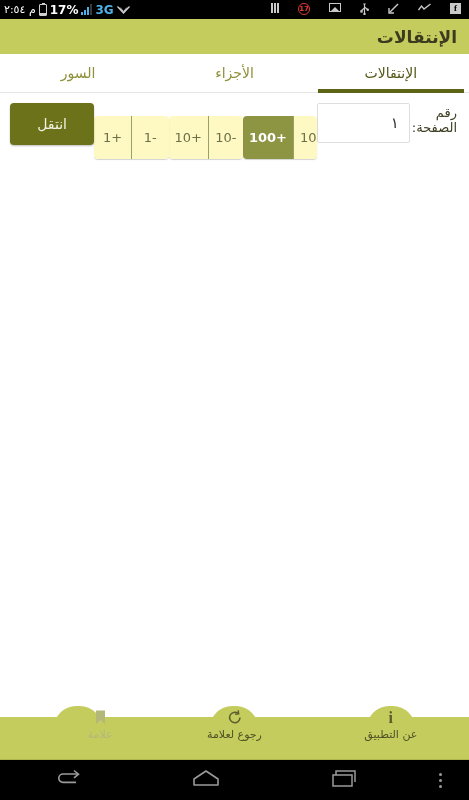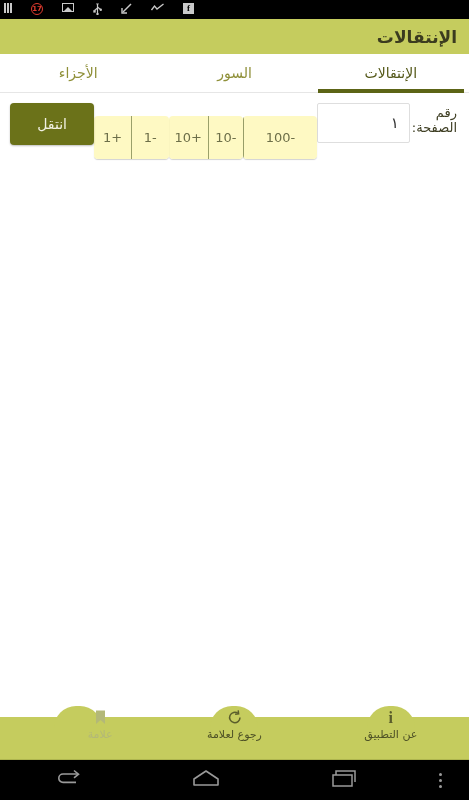--- a/index.html
+++ b/index.html
@@ -334,20 +334,38 @@
   .dots i {
     width: 3px; height: 3px; border-radius: 50%; background: #9a9a9a; display:block;
   }
 </style>
 </head>
 <body>
 
 <div class="phone">
 
   <div class="statusbar">
+    <div class="status-left">
+      <span class="st-time">م ٢:٥٤</span>
+      <span class="batt-icon"></span>
+      <span class="st-batt-pct">17%</span>
+      <span class="sig-bars">
+          <i></i>
+          <i></i>
+          <i></i>
+          <i></i>
+        </span>
+      <span class="st-3g">3G</span>
+      <span class="wifi-ic">
+        <svg width="13" height="10" viewBox="0 0 13 10" aria-hidden="true">
+          <path d="M0.5 2.5 L6.5 9 L12.5 2.5" fill="none" stroke="#d8d8d8" stroke-width="1.2"></path>
+          <path d="M3 3.5 L6.5 7.5 L10 3.5" fill="none" stroke="#d8d8d8" stroke-width="1"></path>
+        </svg>
+      </span>
+    </div>
     <div class="status-right">
       <span class="ni ni-bars">
           <i></i>
           <i></i>
           <i></i>
         </span>
       <span class="ni-badge">17</span>
       <span class="ni-img"></span>
       <span class="ni">
         <svg width="9" height="12" viewBox="0 0 9 12" aria-hidden="true">
@@ -374,37 +392,38 @@
       <span class="ni-fb">f</span>
     </div>
   </div>
 
   <div class="appbar">
     <div class="appbar-title">الإنتقالات</div>
   </div>
 
   <div class="tabs">
     <div class="tab">
+      <span>السور</span>
+    </div>
+    <div class="tab">
       <span>الأجزاء</span>
-    </div>
-    <div class="tab">
-      <span>السور</span>
     </div>
     <div class="tab active">
       <span>الإنتقالات</span>
     </div>
   </div>
 
   <div class="content">
 
     <div class="field-label">رقم الصفحة:</div>
 
     <input class="page-input" type="text" value="١" style="">
 
     <div class="seg-row">
+      <button class="seg pressed">100+</button>
       <button class="seg divider-left">100-</button>
     </div>
 
     <div class="seg-row">
       <button class="seg">10+</button>
       <button class="seg divider-left">10-</button>
     </div>
 
     <div class="seg-row">
       <button class="seg">1+</button>

